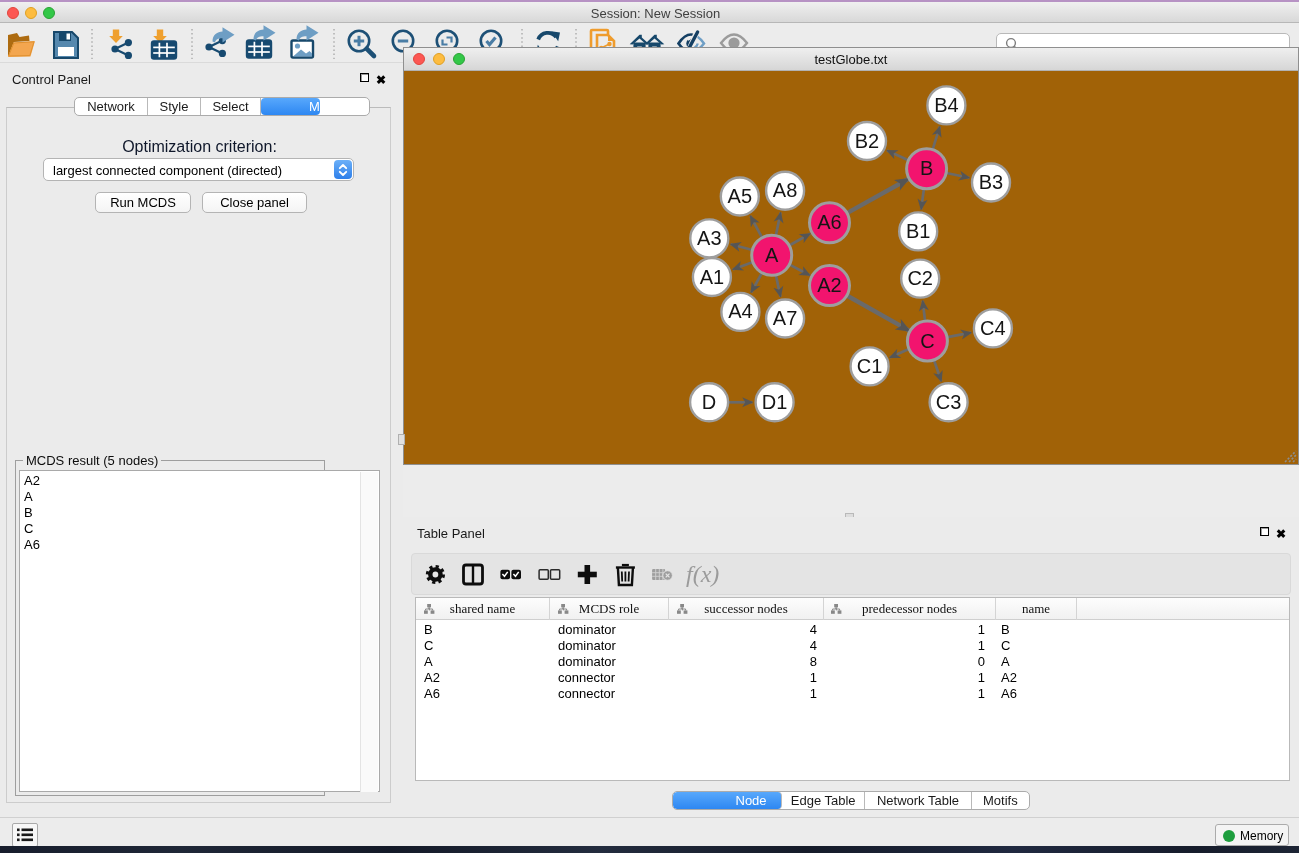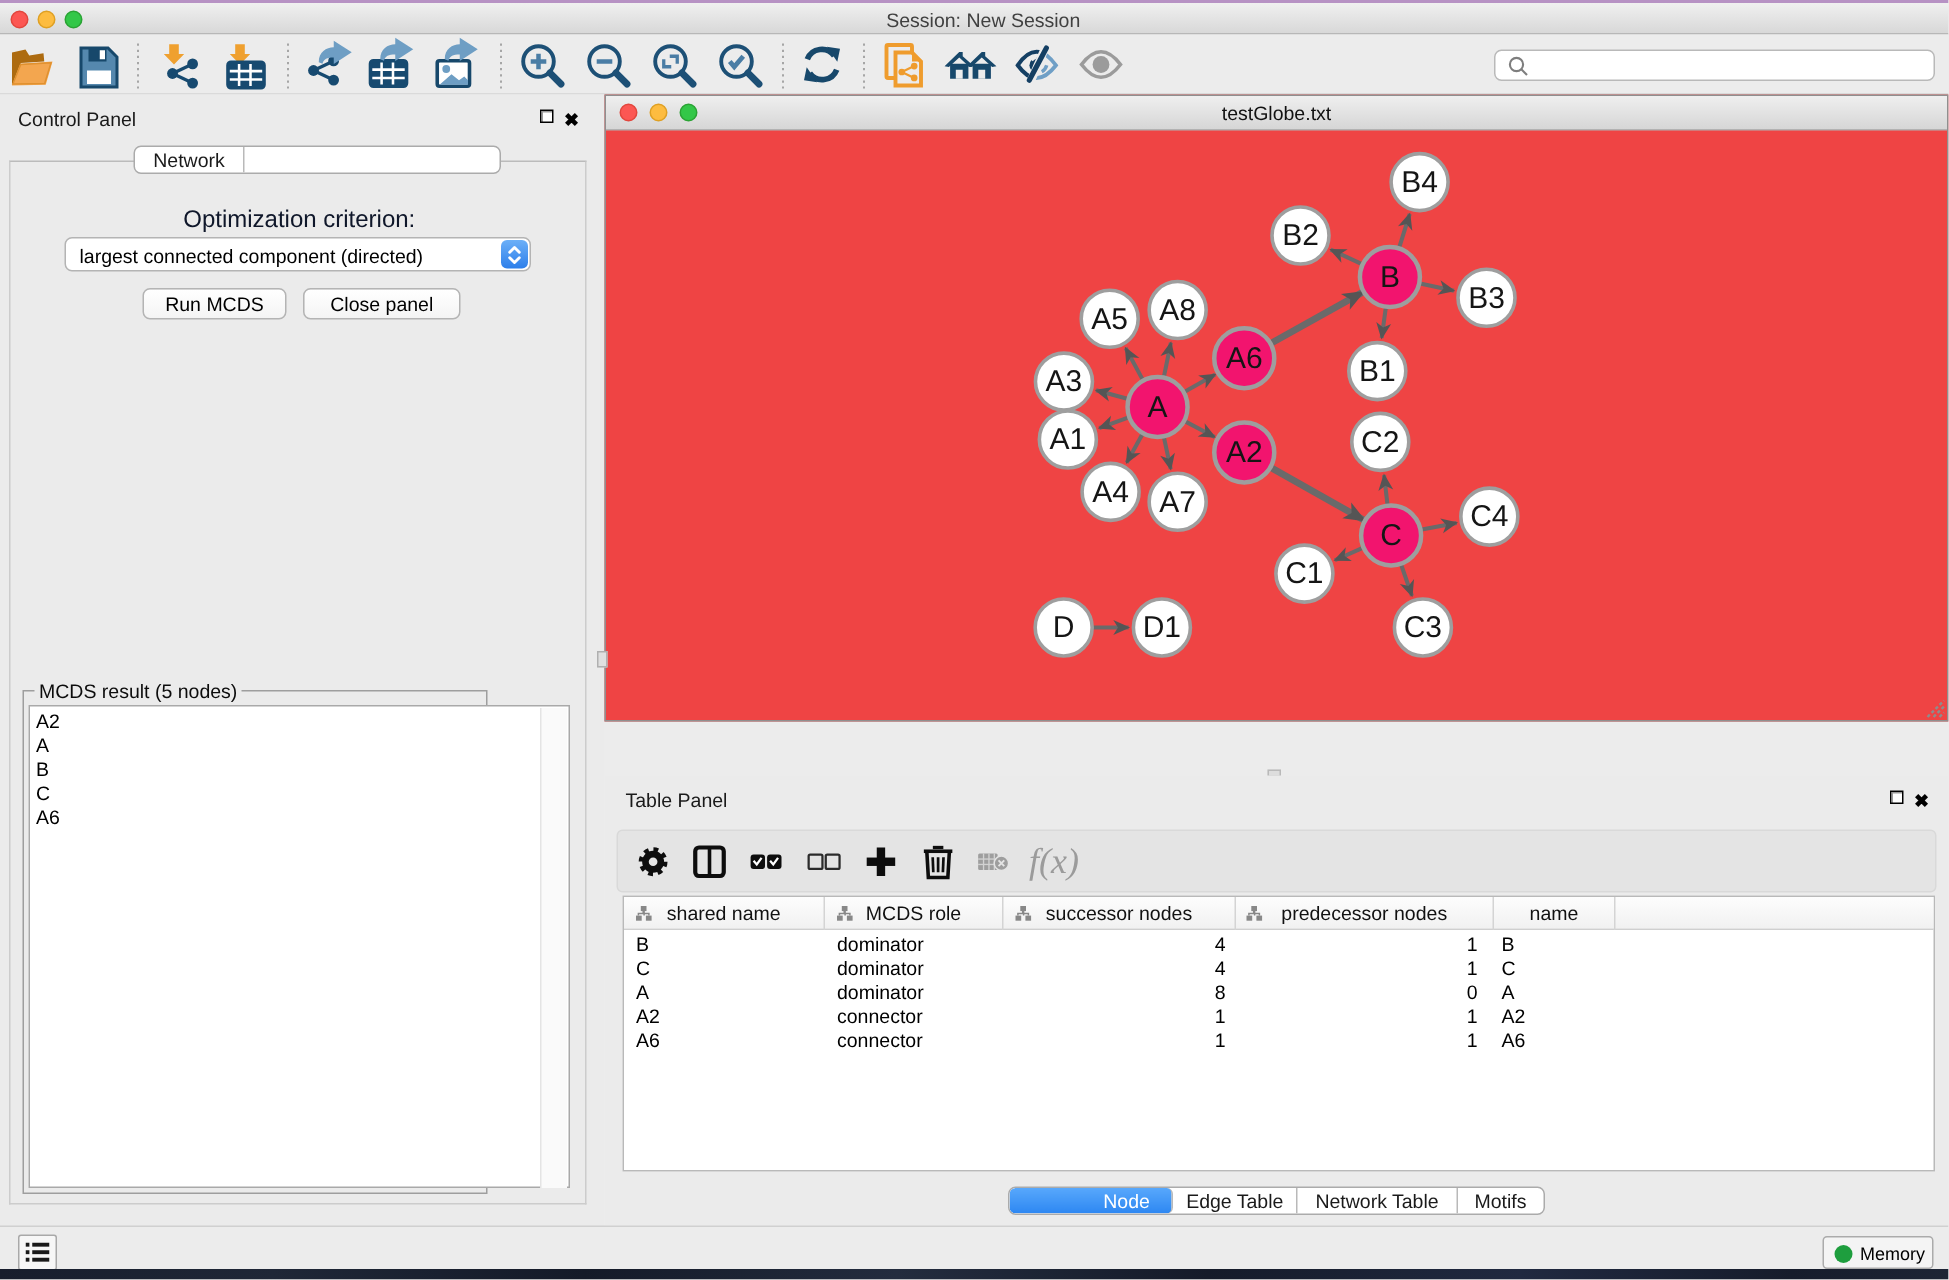--- a/index.html
+++ b/index.html
@@ -33,35 +33,35 @@
 #combo .txt { position:absolute; left:9px; top:4px; font-size:13px; color:#000; }
 #combo .step { position:absolute; right:1px; top:1px; width:18px; height:19px; border-radius:4px; background:linear-gradient(#6cb0f8,#2d7fea); }
 #combo .step svg { position:absolute; left:3px; top:3px; }
 .pushbtn { position:absolute; height:21px; background:linear-gradient(#ffffff,#f4f4f4); border:1px solid #b4b4b4; border-radius:5px; font-size:13px; color:#000; text-align:center; line-height:19px; }
 #groupbox { position:absolute; left:8px; top:352px; width:310px; height:336px; border:1px solid #9e9e9e;padding-left:45px; }
 #grouptitle { position:absolute; left:7px; top:-8px; background:#ebebeb; padding:0 3px; font-size:13px; color:#0c0c0c; }
 #mlist { position:absolute; left:3px; top:9px; width:361px; height:322px; background:#fff; border:1px solid #a9a9a9; }
 #mlist .items { position:absolute; left:4px; top:2px; font-size:13px; color:#000; line-height:16px; }
 #mscroll { position:absolute; right:1px; top:1px; width:18px; height:320px; background:#fafafa; border-left:1px solid #e4e4e4; }
 
-#netwin { left:403px; top:63px; width:896px; height:418px; background:#ef4444; border:1px solid #8f8f8f; }
+#netwin { left:403px; top:47px; width:896px; height:418px; background:#a16207; border:1px solid #8f8f8f; }
 #nettitle { position:absolute; left:0; top:0; width:894px; height:23px;
   background:linear-gradient(#efefef,#d6d6d6); border-bottom:1px solid #b2b2b2; }
 #nettitle .t1 { left:9px; background:#fc5753; border:1px solid #e2463d; }
 #nettitle .t2 { left:29px; background:#fdbc40; border:1px solid #dfa023; }
 #nettitle .t3 { left:49px; background:#33c748; border:1px solid #2aa334; }
 #nettitle .cap { position:absolute; left:0; top:4px; width:894px; text-align:center; font-size:13px; color:#111; }
 #graph { position:absolute; left:0; top:24px; }
 #graph text { font-size:20px; fill:#151515; font-family:"Liberation Sans",sans-serif; }
 
 #tpanel { left:403px; top:517px; width:896px; height:300px; background:#ebebeb; }
 #tpanel h1 { font-size:13px; font-weight:normal; color:#1a1a1a; position:absolute; left:14px; top:9px; }
 #ttoolbar { position:absolute; left:8px; top:36px; width:880px; height:42px; background:#e4e4e4; border:1px solid #d9d9d9; border-radius:4px; }
 #ttable { position:absolute; left:12px; top:80px; width:875px; height:184px; background:#fff; border:1px solid #b9b9b9; }
-#thead { position:absolute; left:0; top:0; width:873px; height:22px; background:linear-gradient(#fdfdfd,#f1f1f1); border-bottom:1px solid #cfcfcf; }
+#thead { position:absolute; left:0; top:0; width:873px; height:22px; background:linear-gradient(#fdfdfd,#f1f1f1); border-bottom:1px solid #cfcfcf;font-family:Liberation Serif, serif; }
 .hcell { position:absolute; top:0; height:22px; border-right:1px solid #d4d4d4; font-size:13px; color:#111; text-align:center; line-height:21px; }
 .trow { position:absolute; font-size:13px; color:#000; height:16px; line-height:16px; }
 .num { position:absolute; text-align:right; }
 
 #statusbar { left:0; top:817px; width:1299px; height:29px; background:#ececec; border-top:1px solid #d0d0d0; }
 #listbtn { position:absolute; left:12px; top:5px; width:26px; height:24px; background:#f7f7f7; border:1px solid #a9a9a9; border-radius:2px; }
 #membtn { position:absolute; left:1215px; top:6px; width:74px; height:22px; background:#f4f4f4; border:1px solid #ababab; border-radius:3px; }
 #membtn .dot { position:absolute; left:7px; top:5px; width:12px; height:12px; border-radius:50%; background:#1e9e3e; }
 #membtn .lbl { position:absolute; left:24px; top:4px; font-size:12px; color:#000; }
 #bottomstrip { left:0; top:846px; width:1299px; height:7px;
@@ -222,21 +222,21 @@
       <svg style="position:absolute;left:8px;top:3px;" width="15" height="15" viewBox="0 0 15 15">
   <circle cx="6" cy="6" r="4.4" fill="none" stroke="#7e7e7e" stroke-width="1.4"></circle>
   <line x1="9.2" y1="9.2" x2="13" y2="13" stroke="#7e7e7e" stroke-width="1.4"></line>
 </svg>
     </div>
 </div>
 <div class="abs" id="dock">
   <h1>Control Panel</h1>
   <div class="sqbtn" style="left:360px; top:10px;"></div>
   <div class="xbtn" style="left:376px; top:12px;">✖</div>
-  <div class="tabs" style="left:89px; top:34px; width:245px;flex-direction:column;">
+  <div class="tabs" style="left:74px; top:34px; width:296px;">
     <div class="tab" style="width:73px;">Network</div>
     <div class="tab" style="width:53px;">Style</div>
     <div class="tab" style="width:60px;">Select</div>
     <div class="tab sel" style="width:59px;">MCDS</div>
   </div>
   <div id="card">
     <div id="optlabel">Optimization criterion:</div>
     <div id="combo">
       <div class="txt">largest connected component (directed)</div>
       <div class="step">

